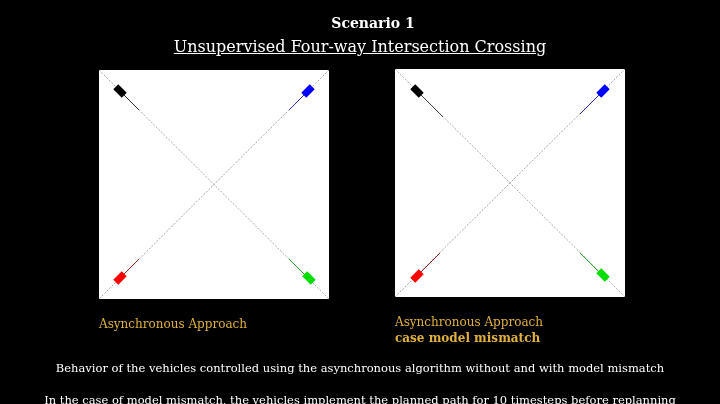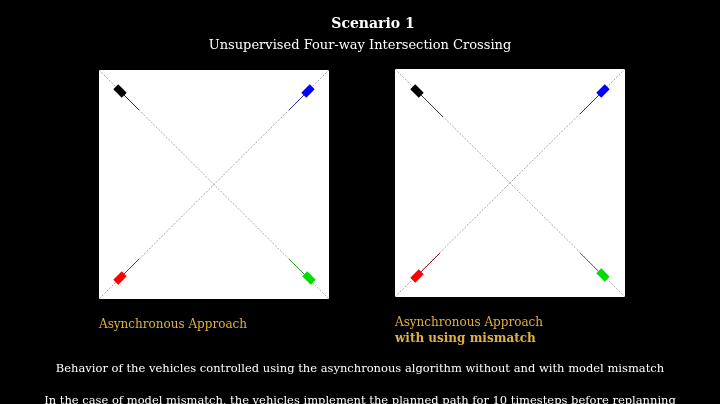--- a/index.html
+++ b/index.html
@@ -6,21 +6,21 @@
   body {
     width: 720px; height: 404px; background: #000; overflow: hidden;
     position: relative; font-family: "DejaVu Serif", "Liberation Serif", serif;
   }
   .title {
     position: absolute; left: 0; width: 720px; top: 15px; text-align: center;
     color: #fff; font-weight: bold; font-size: 14px; padding-left: 13px;
   }
   .subtitle {
     position: absolute; left: 0; width: 720px; top: 37px; text-align: center;
-    color: #fff; font-size: 13px;
+    color: #fff; font-size: 16px; text-decoration: underline;
   }
   .panel {
     position: absolute; background: #fff;
   }
   .panel svg { display: block; width: 100%; height: 100%; }
   .caption {
     position: absolute; text-align: left; color: #e0b040; font-size: 12px; line-height: 16px;
   }
   .caption .bold { font-weight: bold; }
   .foot {
@@ -78,17 +78,17 @@
     </g>
   </svg>
 </div>
 
 <div class="caption" style="left:99px; width:230px; top:316px;">
   <div>Asynchronous Approach</div>
 </div>
 
 <div class="caption" style="left:395px; width:230px; top:314px;">
   <div>Asynchronous Approach</div>
-  <div class="bold">with using mismatch</div>
+  <div class="bold">case model mismatch</div>
 </div>
 
 <div class="foot" style="top:361px;">Behavior of the vehicles controlled using the asynchronous algorithm without and with model mismatch</div>
 <div class="foot" style="top:393px;">In the case of model mismatch, the vehicles implement the planned path for 10 timesteps before replanning</div>
 
 </body></html>

